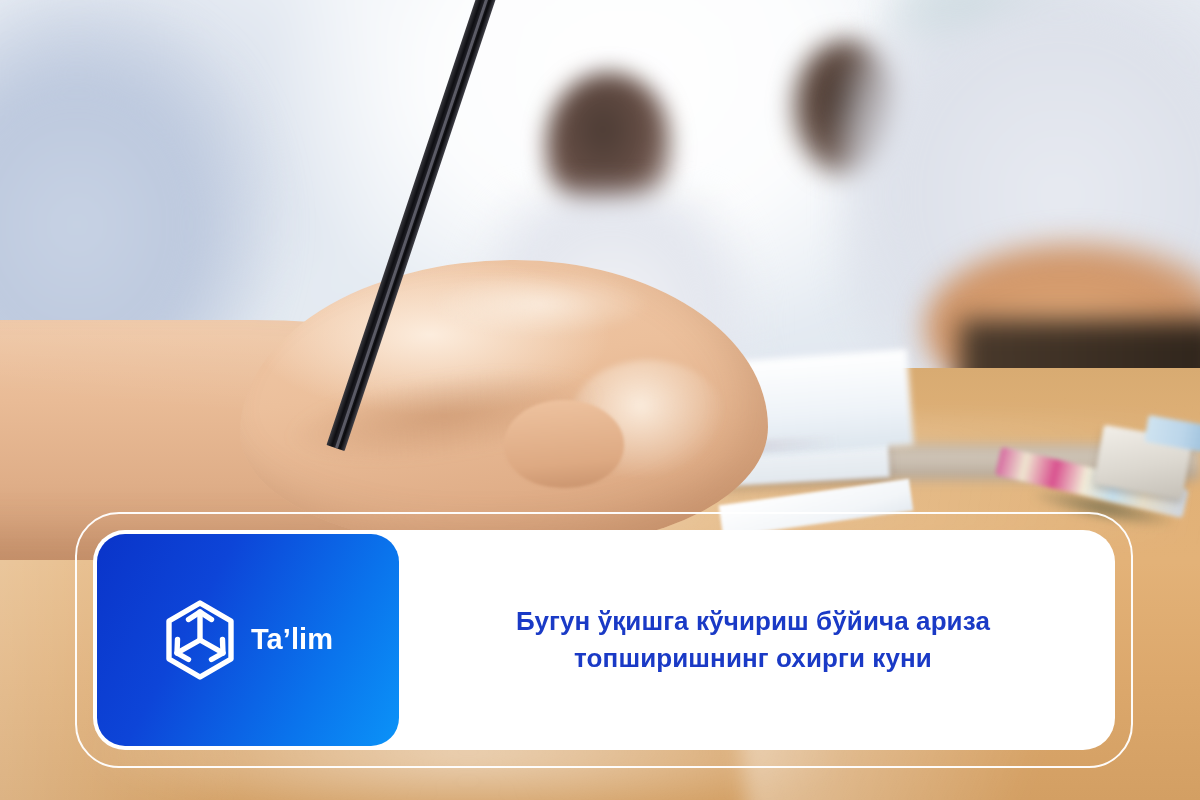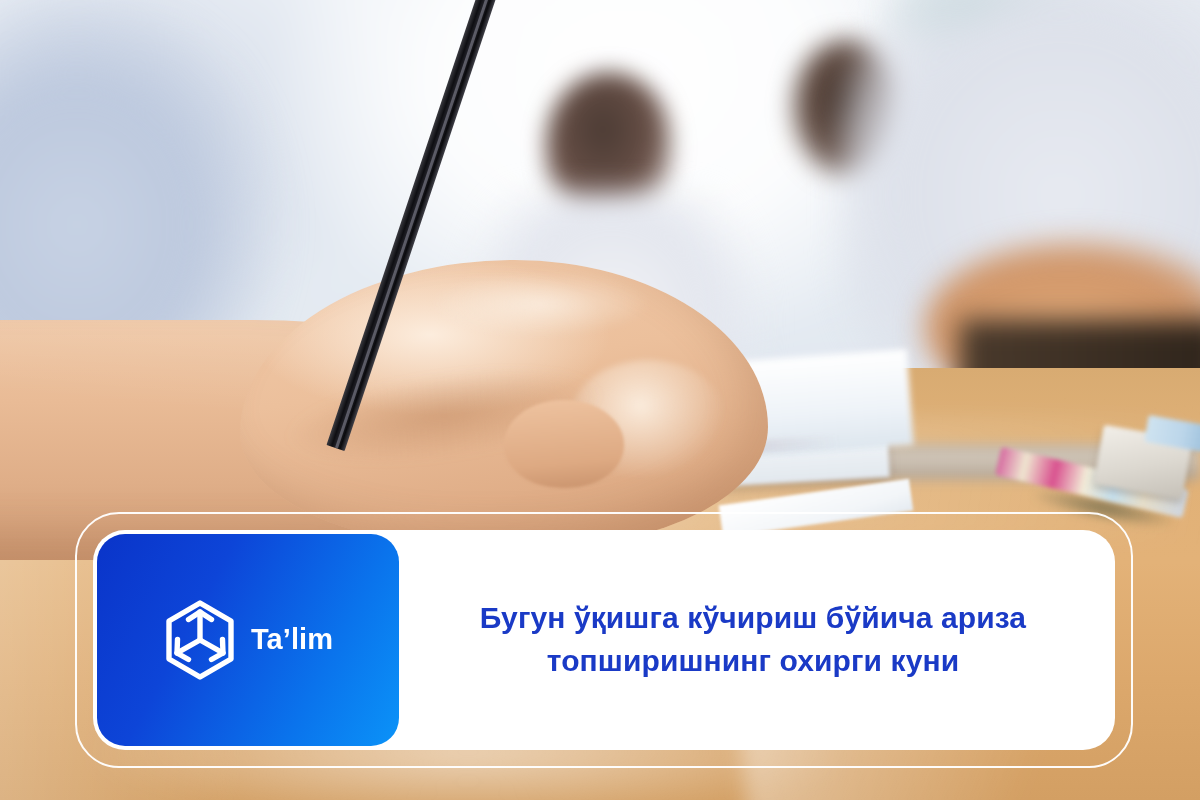--- a/index.html
+++ b/index.html
@@ -237,21 +237,21 @@
     color:#ffffff;font-weight:700;font-size:29px;line-height:1.14;
     letter-spacing:.1px;
   }
   .headline-wrap{
     flex:1 1 auto;display:flex;align-items:center;justify-content:center;
     padding:0 26px 0 14px;
   }
   .headline{
     color:#1a3ac6;
     font-weight:700;
-    font-size:30px;
+    font-size:26px;
     line-height:1.42;
     text-align:center;
     letter-spacing:.1px;
     max-width:620px;
   }
 </style>
 </head>
 <body>
 
 <div class="stage">

